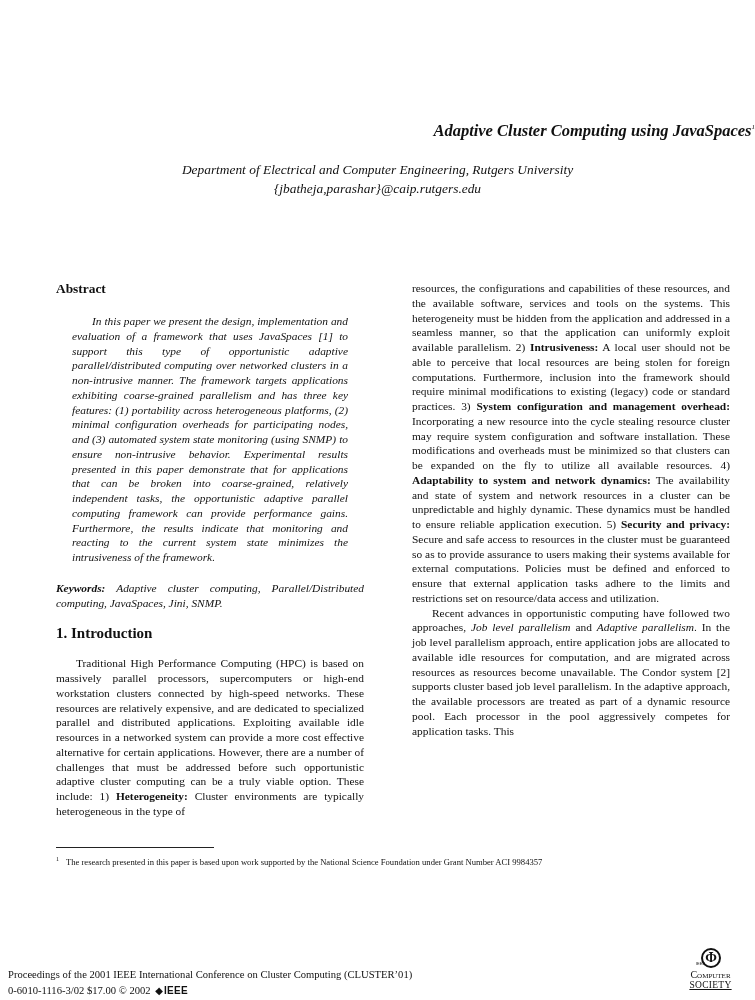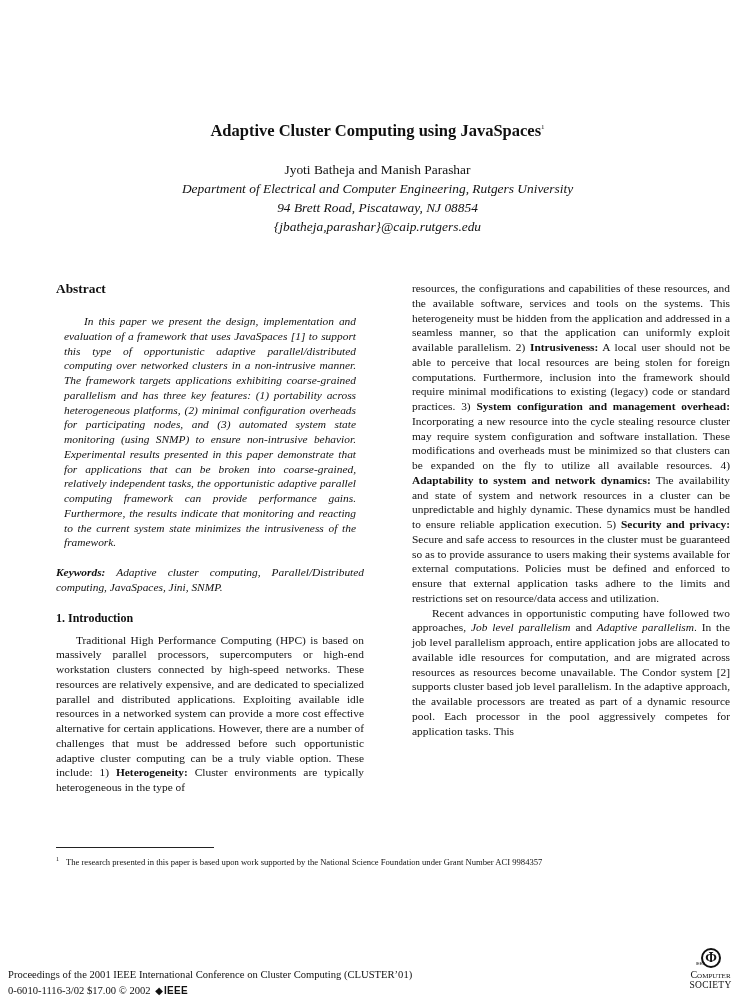--- a/index.html
+++ b/index.html
@@ -1,63 +1,61 @@
 <!DOCTYPE html>
 <html><head>
   <meta charset="utf-8">
   <style>
     html, body { margin: 0; padding: 0; background: #ffffff; }
     body {
       width: 755px; height: 1000px; position: relative; overflow: hidden;
       font-family: "Liberation Serif", serif; color: #111;
     }
     .title {
-      position: absolute; left: 0; width: 755px; top: 121px; text-align: center;
-      font-weight: bold; font-size: 16.5px; letter-spacing: 0px;
+      position: absolute; left: 0; width: 755px; top: 121px; text-align: right;
+      font-weight: bold; font-size: 16.5px; letter-spacing: 0px; font-style: italic;
     }
     .title sup { font-size: 7px; font-weight: normal; vertical-align: 7px; }
     .authors { position: absolute; left: 0; width: 755px; top: 160px; text-align: center; font-size: 13.4px; line-height: 19px; }
     .authors .it { font-style: italic; }
     .col { position: absolute; top: 280px; font-size: 11.4px; line-height: 14.75px; text-align: justify; }
     .col.left { left: 56px; width: 308px; }
     .col.right { left: 412px; width: 318px; top: 281px; }
     .abs-head { font-weight: bold; font-size: 13.4px; line-height: 16px; margin: 1px 0 17px 0; }
-    .abs-body { font-style: italic; text-indent: 20px; margin: 8px; }
+    .abs-body { font-style: italic; text-indent: 20px; margin: 16px; }
     .keywords { font-style: italic; margin: 15px 0 9px 0; text-align-last: auto; }
     .keywords b { font-style: italic; }
-    .sec-head { font-weight: bold; font-size: 12px; line-height: 16px; margin: 15px 0 7px 0; }
+    .sec-head { font-weight: bold; font-size: 15px; line-height: 16px; margin: 15px 0 15px 0; }
     .para { margin: 0; text-indent: 20px; }
     .para.noindent { text-indent: 0; }
     .fn-rule { position: absolute; left: 56px; top: 847px; width: 158px; height: 1px; background: #222; }
     .footnote {
       position: absolute; left: 56px; width: 632px; top: 853px; font-size: 8.6px; line-height: 13px; text-align: justify;
     }
     .footnote .mark { font-size: 6px; vertical-align: 4px; margin-right: 7px; }
     .footnote .cont { padding-left: 9px; }
     .proceedings { position: absolute; left: 8px; top: 967px; font-size: 10.6px; line-height: 16px; }
     .ieee-diamond { display: inline-block; font-size: 10px; margin: 0 1px 0 2px; }
     .ieee-word { font-family: "Liberation Sans", sans-serif; font-weight: bold; font-size: 10px; letter-spacing: 0.3px; }
     .cs-logo { position: absolute; left: 683px; top: 948px; width: 55px; height: 50px; text-align: center; }
     .cs-logo .phi-circle {
       position: absolute; left: 18px; top: 0; width: 16px; height: 16px; border: 2px solid #111; border-radius: 50%;
       font-family: "Liberation Serif", serif; font-weight: bold; font-size: 14px; line-height: 16px; text-align: center;
     }
     .cs-logo .ieee-small { position: absolute; left: 13px; top: 13px; font-size: 4px; font-family: "Liberation Sans", sans-serif; }
     .cs-logo .cs1 { position: absolute; left: 0; top: 21px; width: 55px; font-size: 10px; letter-spacing: 0px; font-variant: small-caps; }
-    .cs-logo .cs2 { position: absolute; left: 0; top: 32px; width: 55px; font-size: 9.5px; letter-spacing: 0.3px; }
+    .cs-logo .cs2 { position: absolute; left: 0; top: 32px; width: 55px; font-size: 9.5px; letter-spacing: 0.3px; text-decoration: underline; }
   </style>
 </head>
 <body>
 
 <div class="title"><span>Adaptive Cluster Computing using JavaSpaces</span><sup>1</sup></div>
 
 <div class="authors">
-  <div>Jyoti Batheja and Manish Parashar</div>
   <div class="it">Department of Electrical and Computer Engineering, Rutgers University</div>
-  <div class="it">94 Brett Road, Piscataway, NJ 08854</div>
   <div class="it">{jbatheja,parashar}@caip.rutgers.edu</div>
 </div>
 
 <div class="col left">
   <div class="abs-head">Abstract</div>
   <p class="abs-body">In this paper we present the design, implementation and evaluation of a framework that uses JavaSpaces [1] to support this type of opportunistic adaptive parallel/distributed computing over networked clusters in a non-intrusive manner. The framework targets applications exhibiting coarse-grained parallelism and has three key features: (1) portability across heterogeneous platforms, (2) minimal configuration overheads for participating nodes, and (3) automated system state monitoring (using SNMP) to ensure non-intrusive behavior. Experimental results presented in this paper demonstrate that for applications that can be broken into coarse-grained, relatively independent tasks, the opportunistic adaptive parallel computing framework can provide performance gains. Furthermore, the results indicate that monitoring and reacting to the current system state minimizes the intrusiveness of the framework.</p>
   <p class="keywords"><b>Keywords:</b> <span>Adaptive cluster computing, Parallel/Distributed computing, JavaSpaces, Jini, SNMP.</span></p>
   <div class="sec-head">1. Introduction</div>
   <p class="para"><span>Traditional High Performance Computing (HPC) is based on massively parallel processors, supercomputers or high-end workstation clusters connected by high-speed networks. These resources are relatively expensive, and are dedicated to specialized parallel and distributed applications. Exploiting available idle resources in a networked system can provide a more cost effective alternative for certain applications. However, there are a number of challenges that must be addressed before such opportunistic adaptive cluster computing can be a truly viable option. These include: 1) </span><b>Heterogeneity:</b><span> Cluster environments are typically heterogeneous in the type of</span></p>
 </div>

